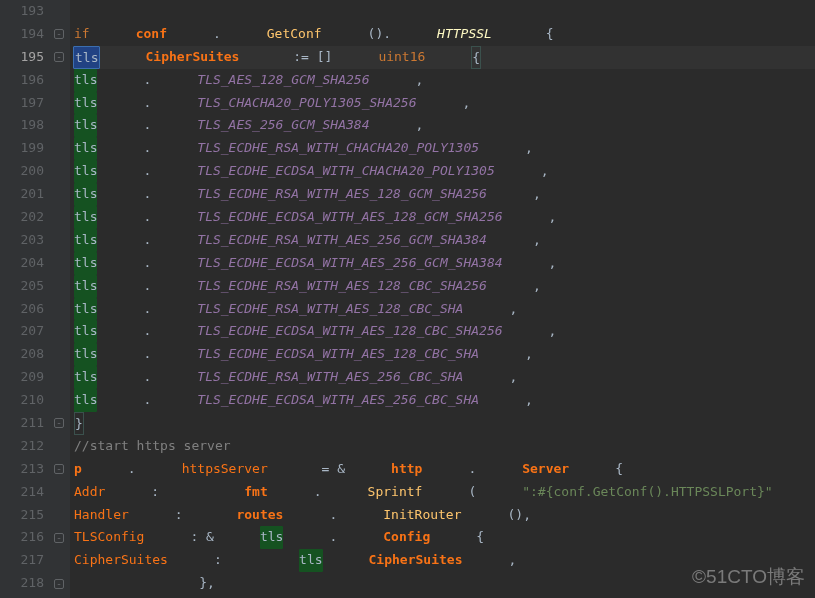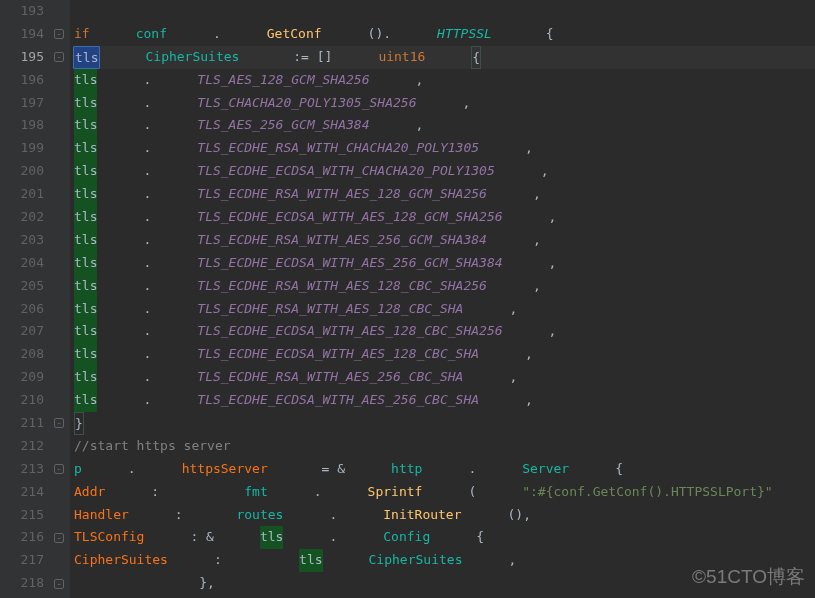--- a/index.html
+++ b/index.html
@@ -48,23 +48,23 @@
       white-space: pre;
     }
     .line {
       height: 22.9px;
       line-height: 22.9px;
       display: flex;
       gap: 46px;
     }
     .gutter-num { display: block; height: 22.9px; line-height: 22.9px; }
     .kw { color: #cc7832; }
-    .ident { color: #14b8a6; }
+    .ident { color: #f97316; font-weight: bold; }
     .type { color: #cc7832; }
-    .field-italic { color: #14b8a6; font-style: italic; }
+    .field-italic { color: #fef9c3; font-style: italic; }
     .field { color: #f97316; }
     .const { color: #9373a5; font-style: italic; }
     .str { color: #6a8759; }
     .comment { color: #808080; }
     .func { color: #ffc66d; }
     .hl { background: #214283; border: 1px solid #3b6eaf; padding: 0 1px; margin: 0 -1px; border-radius: 1px; }
     .hl-box { background: #155221; border-radius: 1px; }
     .current-brace-match { border: 1px solid #3b514d; padding: 0; }
     .watermark {
       position: absolute;

